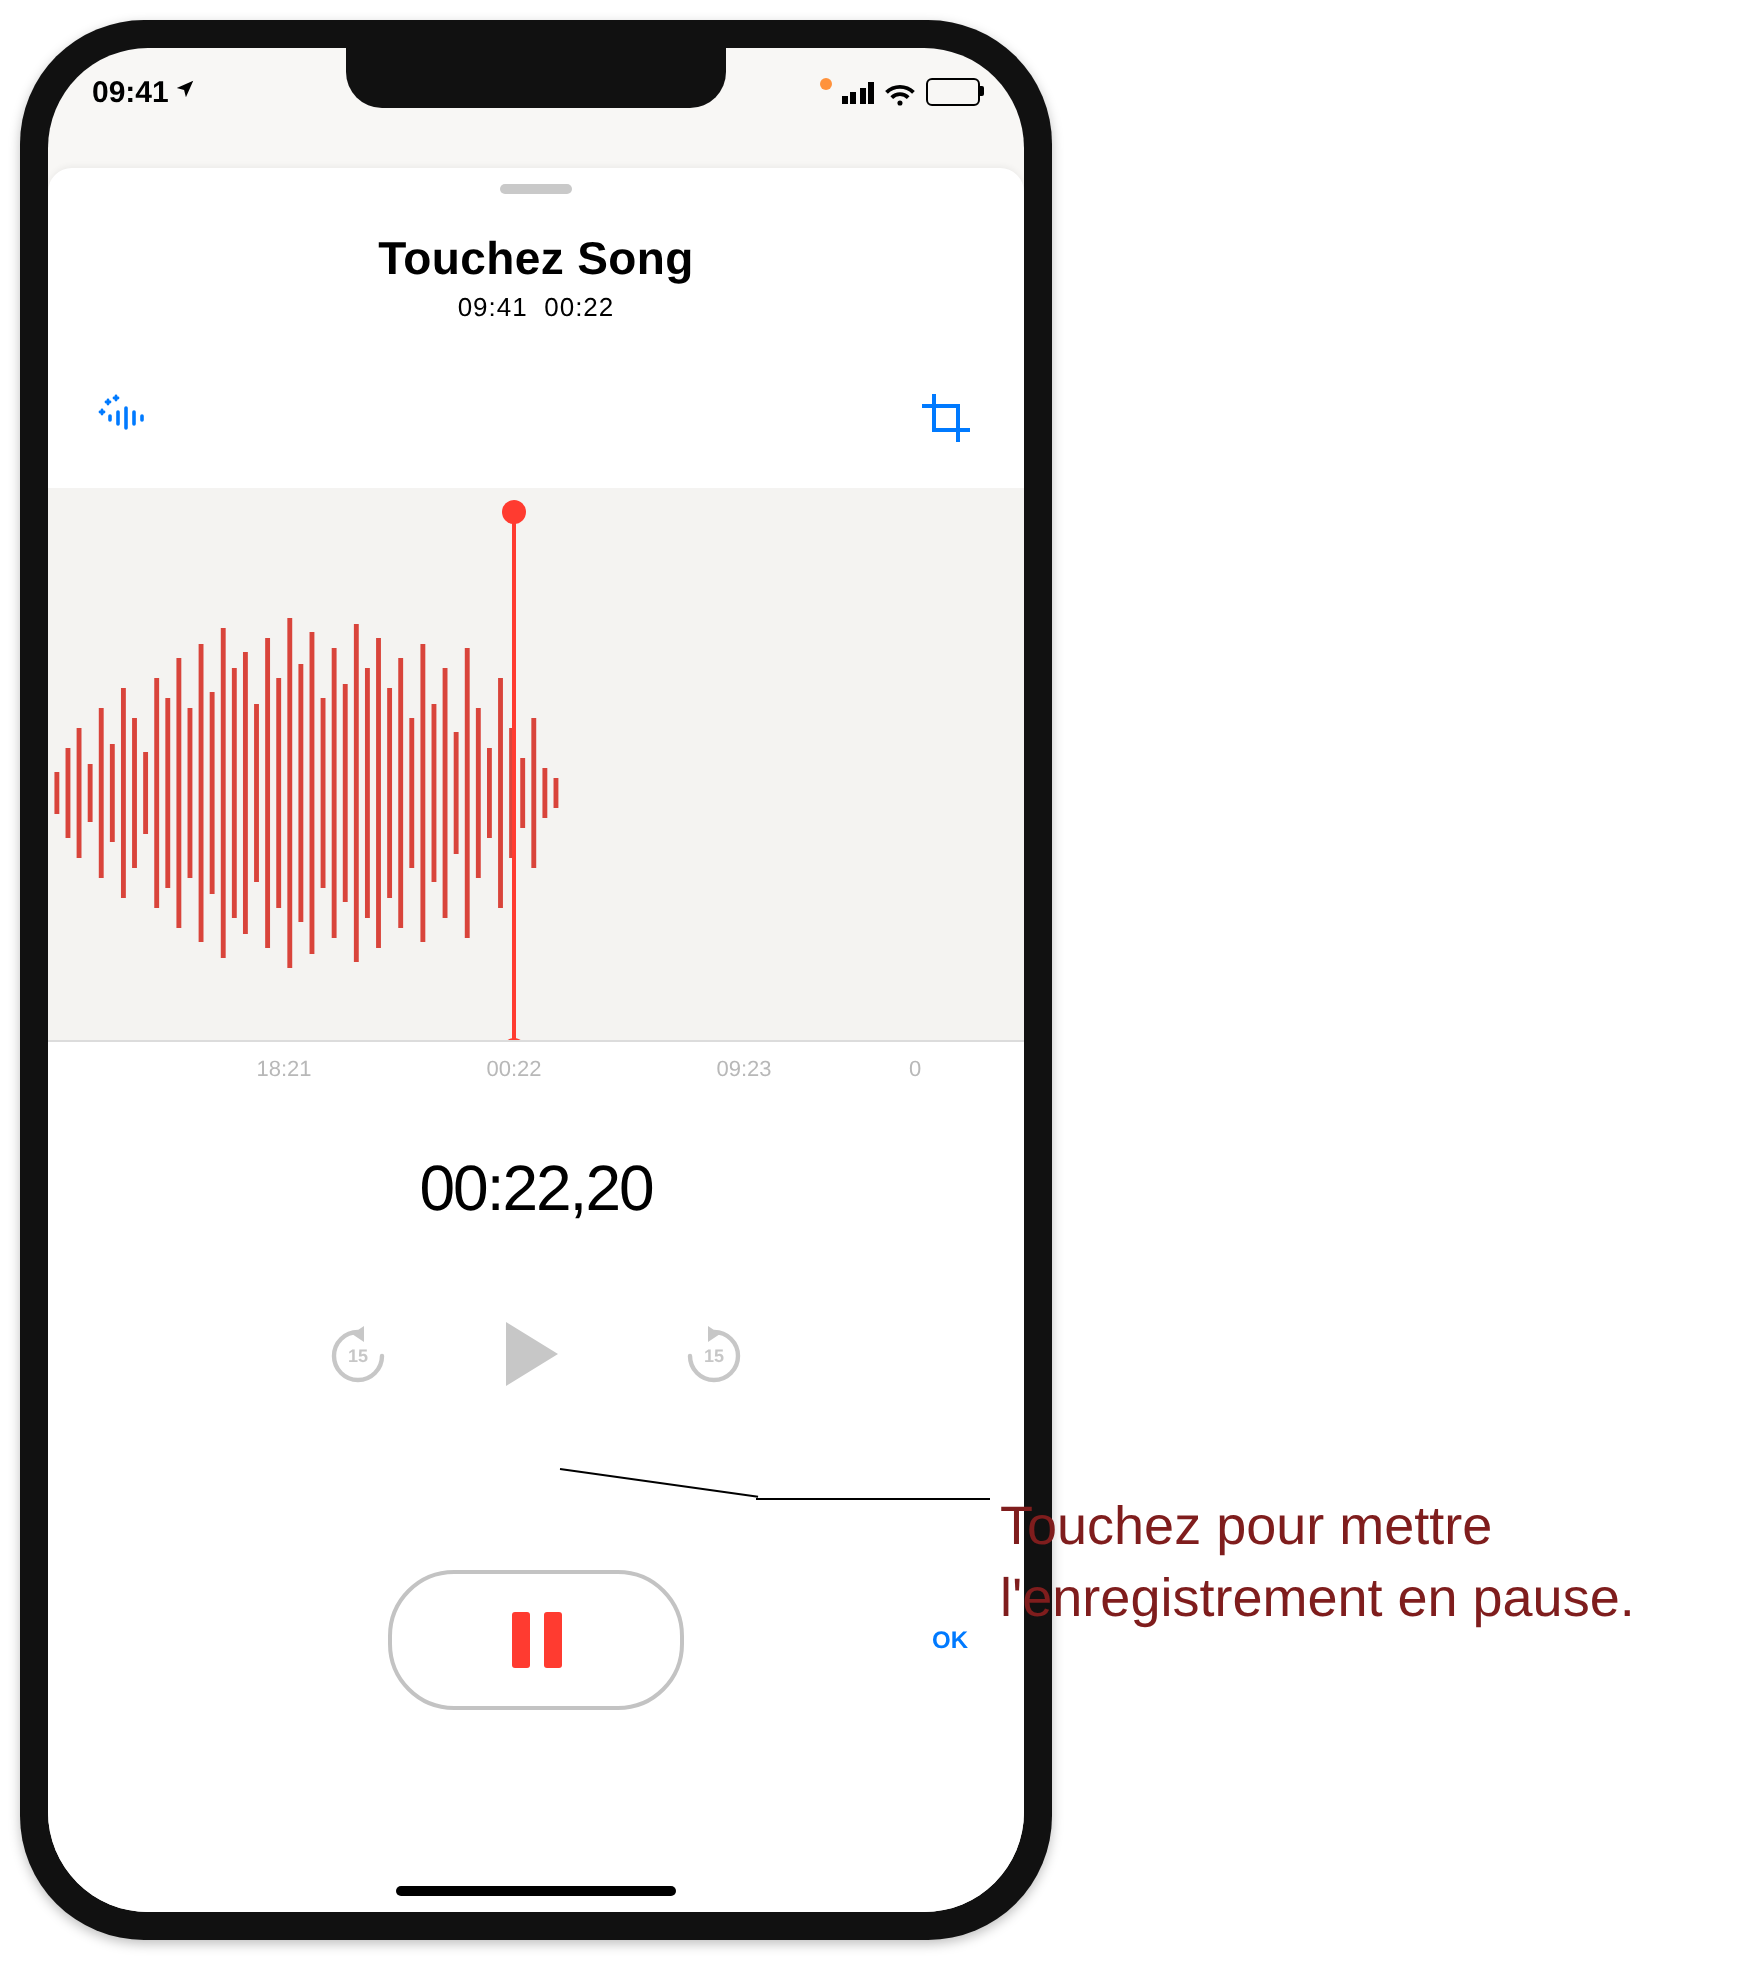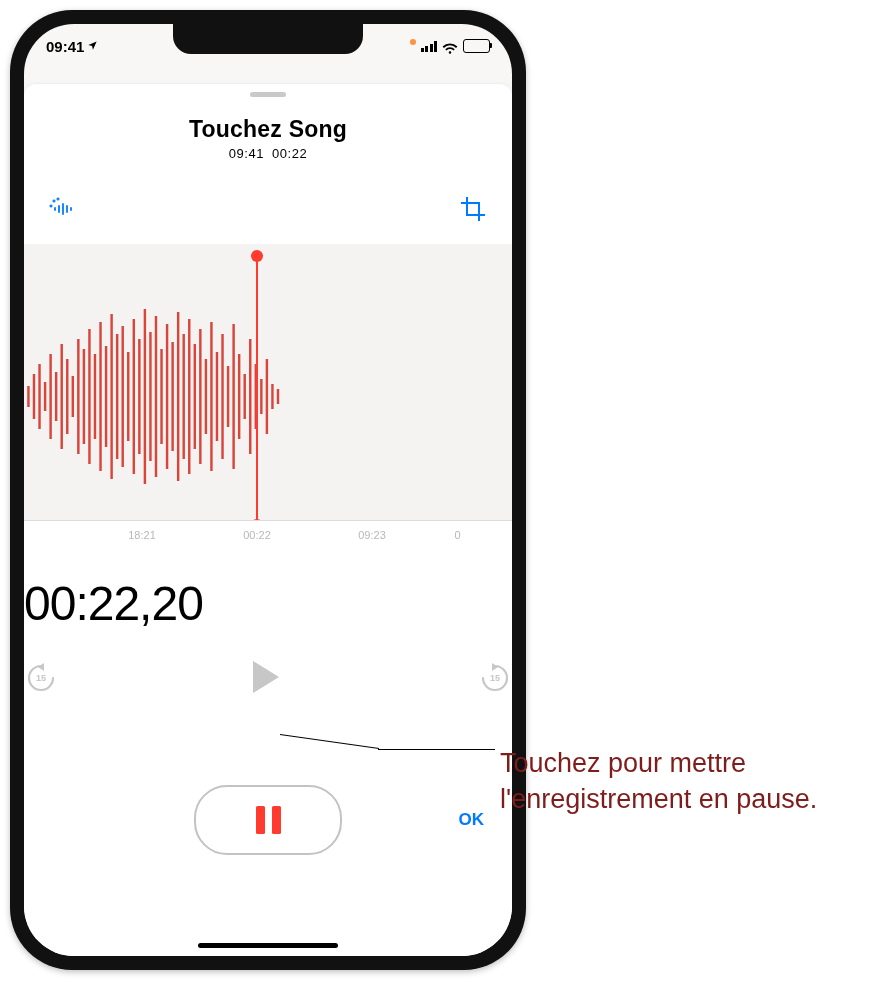--- a/index.html
+++ b/index.html
@@ -32,31 +32,31 @@
   .enhance-icon svg, .crop-icon svg{display:block}
   .wave-area{position:absolute;top:160px;left:0;right:0;height:305px;background:#f4f3f1}
   .wave-svg{position:absolute;top:60px;left:0;height:185px;width:100%}
   .playhead{position:absolute;left:232px;top:12px;bottom:24px;width:2px;background:#ff3b30}
   .playhead::before,.playhead::after{content:"";position:absolute;left:-5px;width:12px;height:12px;border-radius:50%;background:#ff3b30}
   .playhead::before{top:-6px}
   .playhead::after{bottom:-6px}
   .timeline{position:absolute;bottom:0;left:0;right:0;height:28px;border-top:1px solid #dcdcdc;background:#fff;display:flex}
   .tick{position:absolute;bottom:8px;font-size:11px;color:#b8b8b8;transform:translateX(-50%)}
   .tick-end{transform:translateX(-90%)}
-  .timer{position:absolute;top:492px;left:0;right:0;text-align:left;font-size:48px;font-weight:400;font-feature-settings:"tnum";letter-spacing:-1px}
-  .playback-row{position:absolute;top:575px;left:0;right:0;display:flex;justify-content:space-between;align-items:center;gap:35px}
+  .timer{position:absolute;top:492px;left:0;right:0;text-align:center;font-size:32px;font-weight:400;font-feature-settings:"tnum";letter-spacing:-1px}
+  .playback-row{position:absolute;top:575px;left:0;right:0;display:flex;justify-content:center;align-items:center;gap:55px}
   .skip-btn{width:34px;height:34px;color:#c7c7c7;position:relative;display:flex;align-items:center;justify-content:center}
   .skip-btn svg{display:block}
   .skip-num{position:absolute;font-size:9px;font-weight:600;color:#c7c7c7}
   .play-btn{width:34px;height:38px;color:#c7c7c7}
   .bottom-row{position:absolute;top:700px;left:0;right:0;height:72px;display:flex;align-items:center;justify-content:center}
   .pause-pill{width:144px;height:66px;border:2px solid #c3c3c3;border-radius:33px;display:flex;align-items:center;justify-content:center;background:#fff}
   .pause-bars{display:flex;gap:7px}
   .pause-bars span{width:9px;height:28px;background:#ff3b30;border-radius:1.5px}
-  .ok-btn{position:absolute;right:28px;font-size:17px;font-weight:600;color:#007aff}
+  .ok-btn{position:absolute;right:28px;font-size:12px;font-weight:600;color:#007aff}
   .home-indicator{position:absolute;bottom:8px;left:50%;transform:translateX(-50%);width:140px;height:5px;border-radius:3px;background:#000}
   .callout{position:absolute;left:500px;top:745px;font-size:27px;line-height:1.35;color:#7f1d1d}
   .callout-line{position:absolute;border-top:1px solid #000}
   .callout-line.l1{left:280px;top:734px;width:100px;transform:rotate(8deg);transform-origin:left center}
   .callout-line.l2{left:378px;top:749px;width:117px}
 </style>
 </head>
 <body>
 
 <div class="canvas">

